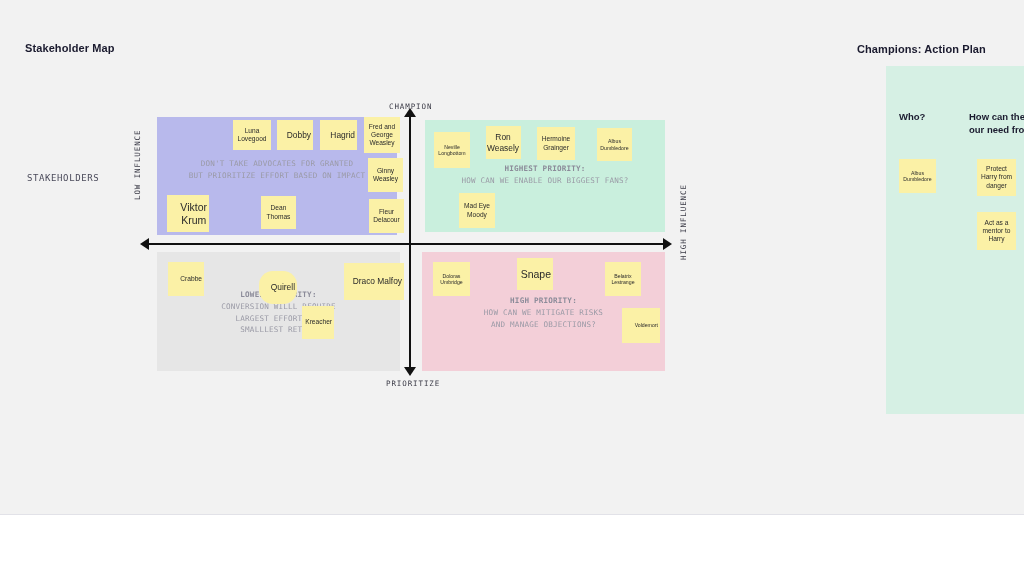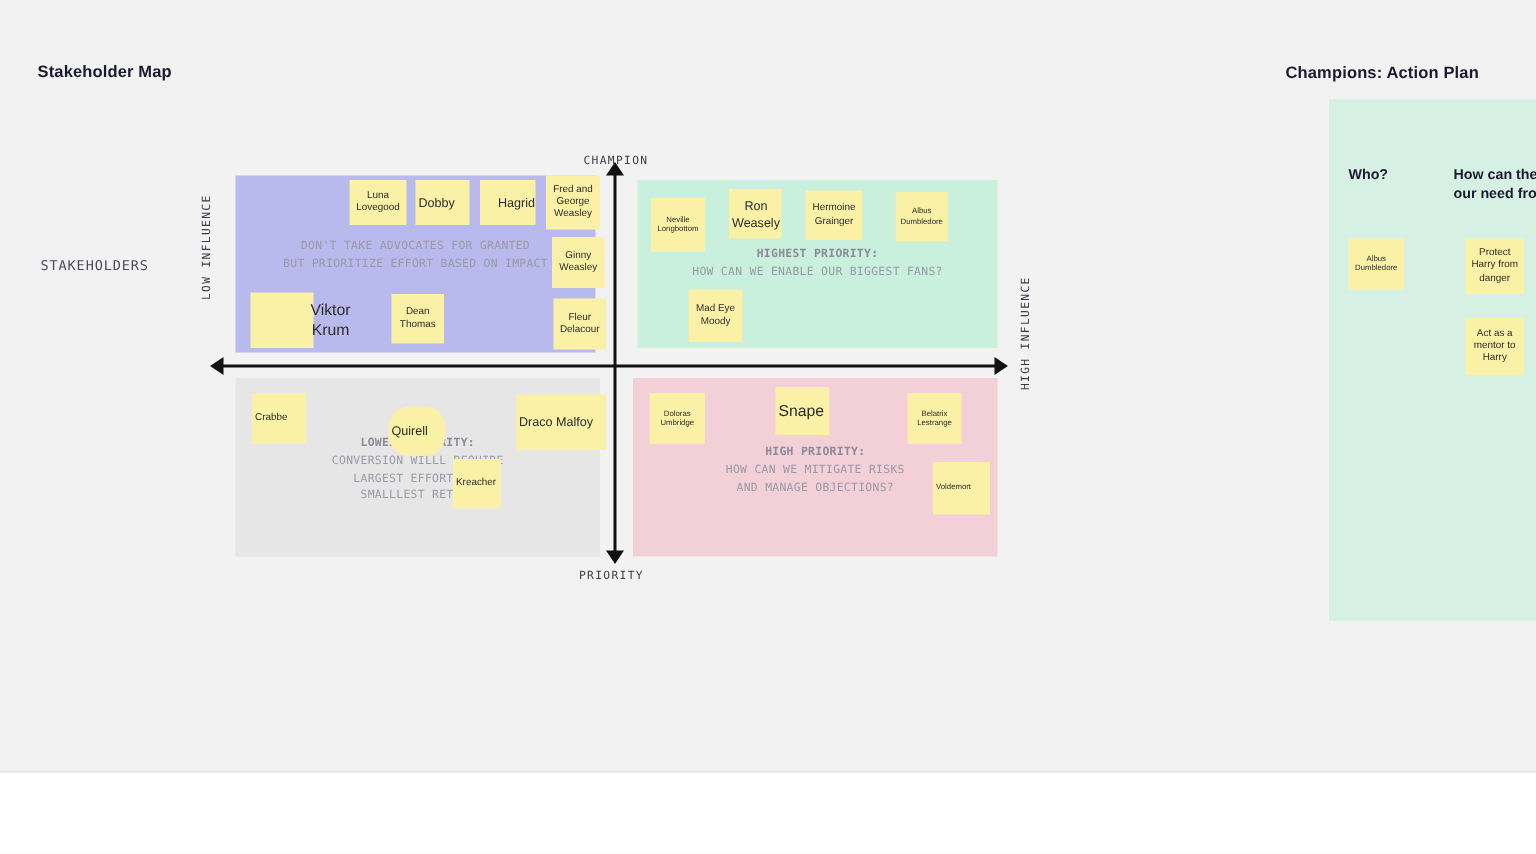--- a/index.html
+++ b/index.html
@@ -49,21 +49,21 @@
   .axlab{position:absolute;font-family:"DejaVu Sans Mono","Liberation Mono",monospace;
     font-size:7.5px;color:#3b3b47;letter-spacing:.9px;}
   .ax-champ{left:389px;top:102px;}
   .ax-detr{left:386px;top:379px;}
   .ax-low{left:133px;top:200px;transform:rotate(-90deg);transform-origin:left top;}
   .ax-high{left:679px;top:260px;transform:rotate(-90deg);transform-origin:left top;}
 
   
   .note{
     position:absolute;background:#fbf1a6;box-sizing:border-box;
-    display:flex;align-items:center;justify-content:flex-start;text-align:center;
+    display:flex;align-items:center;justify-content:flex-end;text-align:center;
     color:#2b2b2b;line-height:1.22;padding:2px;
     box-shadow:0 0 0 0 rgba(0,0,0,0);
   }
   .n-xs{font-size:5.2px;}
   .n-s{font-size:6.6px;}
   .n-m{font-size:8.4px;}
   .n-l{font-size:10.5px;}
 
   
   .panel{position:absolute;left:886px;top:66px;width:180px;height:348px;background:#d6f0e4;}
@@ -114,21 +114,21 @@
   </div>
 
   <div class="axis-h"></div>
   <div class="axis-v"></div>
   <div class="arw arw-l"></div>
   <div class="arw arw-r"></div>
   <div class="arw arw-u"></div>
   <div class="arw arw-d"></div>
 
   <div class="axlab ax-champ">CHAMPION</div>
-  <div class="axlab ax-detr">PRIORITY</div>
+  <div class="axlab ax-detr">PRIORITIZE</div>
   <div class="axlab ax-low">LOW INFLUENCE</div>
   <div class="axlab ax-high">HIGH INFLUENCE</div>
 
   <div id="notes-layer">
       <div class="note n-s" style="left: 233px; top: 120px; width: 38px; height: 30px;">
         <span>Luna Lovegood</span>
       </div>
       <div class="note n-m" style="left: 277px; top: 120px; width: 36px; height: 30px;">
         <span>Dobby</span>
       </div>

